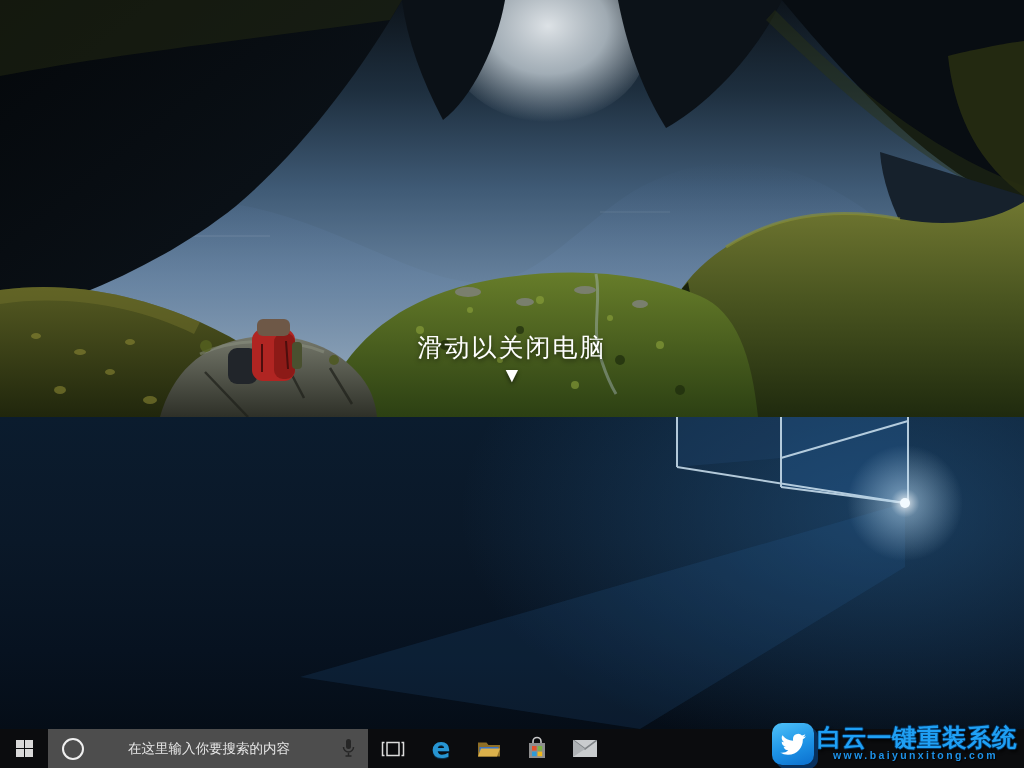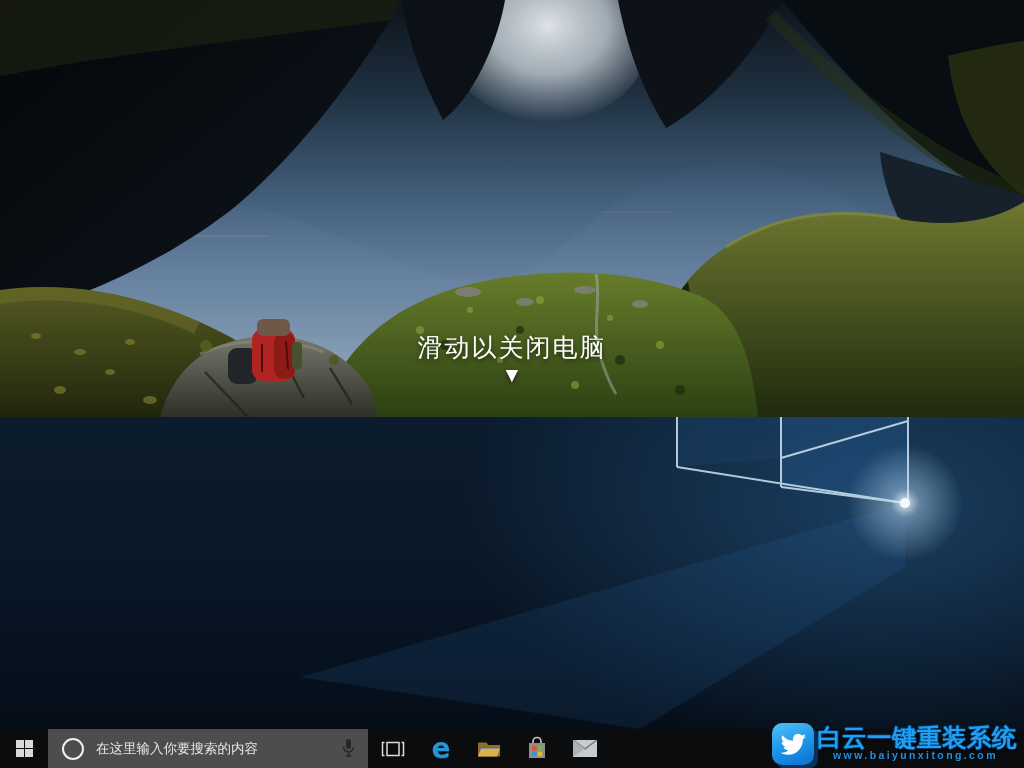--- a/index.html
+++ b/index.html
@@ -20,21 +20,21 @@
   .desktop{position:absolute;left:0;top:417px;width:1024px;height:312px;overflow:hidden;background:#071220;}
 
   
   .taskbar{position:absolute;left:0;top:729px;width:1024px;height:39px;background:#0b0c0e;}
   .start-button{position:absolute;left:0;top:0;width:48px;height:39px;background:transparent;border:0;
                 display:flex;align-items:center;justify-content:center;cursor:pointer;}
   .winlogo{display:grid;grid-template-columns:8px 8px;grid-template-rows:8px 8px;gap:1px;}
   .winlogo span{background:#d9d9d9;display:block;}
 
   .searchbox{position:absolute;left:48px;top:0;width:320px;height:39px;background:#4d4d4d;
-             display:flex;align-items:center;}
+             display:flex;align-items:center;gap:32px;}
   .cortana-circle{width:18px;height:18px;border:2px solid #f0f0f0;border-radius:50%;
                   margin-left:14px;flex:none;}
   .searchbox input{flex:1;margin-left:10px;background:transparent;border:0;outline:none;
                    color:#ebebeb;font-size:13.5px;font-family:inherit;}
   .searchbox input::placeholder{color:#e7e7e7;opacity:1;}
   .mic{flex:none;margin-right:12px;display:flex;align-items:center;}
 
   .tbtn{position:absolute;top:0;width:38px;height:39px;background:transparent;border:0;
         display:flex;align-items:center;justify-content:center;cursor:pointer;padding:0;}
   .tbtn.taskview{left:374px;} .tbtn.edge{left:422px;} .tbtn.explorer{left:470px;}

